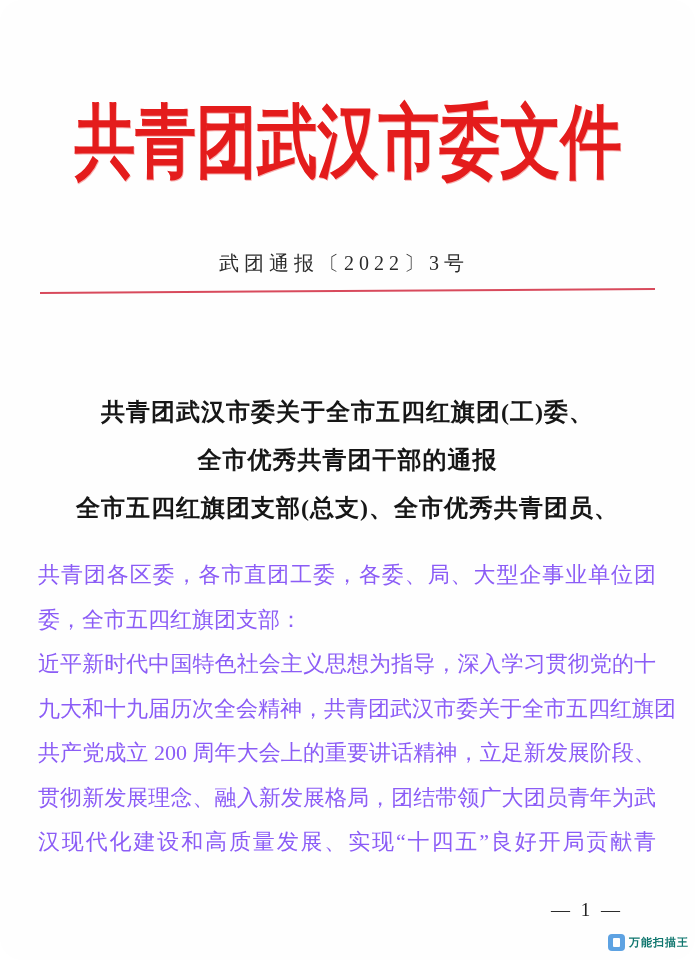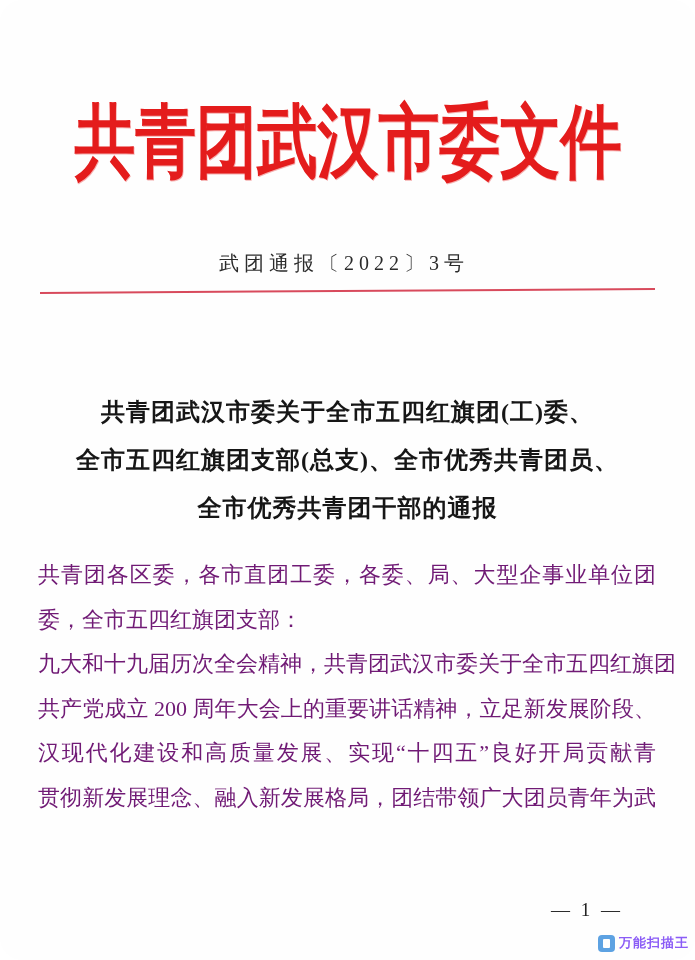--- a/index.html
+++ b/index.html
@@ -79,21 +79,21 @@
     letter-spacing: 1px;
   }
 
   
   .body-text {
     position: absolute;
     top: 553px;
     left: 38px;
     width: 618px;
     font-size: 22px;
-    color: #701a75;
+    color: #8b5cf6;
   }
   .line {
     height: 44.5px;
     line-height: 44.5px;
     text-align: justify;
     text-align-last: justify;
     text-justify: inter-character;
     white-space: nowrap;
     overflow: visible;
   }
@@ -136,53 +136,54 @@
     content: "";
     position: absolute;
     left: 5px;
     right: 5px;
     top: 4px;
     bottom: 4px;
     background: #ffffff;
     border-radius: 1px;
   }
   .wm-text {
-    font-size: 13px;
+    font-size: 11px;
     font-weight: bold;
-    color: #8b5cf6;
+    color: #0f766e;
     letter-spacing: 1px;
     font-family: "Liberation Sans", "DejaVu Sans", sans-serif;
   }
 </style>
 </head>
 <body>
 
 <div class="page">
 
   <div class="banner">
     <span class="banner-inner">共青团武汉市委文件</span>
   </div>
 
   <div class="docnum">武团通报〔2022〕3号</div>
 
   <div class="redline"></div>
 
   <div class="doc-title">
     <div>共青团武汉市委关于全市五四红旗团(工)委、</div>
+    <div>全市优秀共青团干部的通报</div>
     <div>全市五四红旗团支部(总支)、全市优秀共青团员、</div>
-    <div>全市优秀共青团干部的通报</div>
   </div>
 
   <div class="body-text">
     <div class="line">共青团各区委，各市直团工委，各委、局、大型企事业单位团</div>
     <div class="line left">委，全市五四红旗团支部：</div>
+    <div class="line">近平新时代中国特色社会主义思想为指导，深入学习贯彻党的十</div>
     <div class="line">九大和十九届历次全会精神，共青团武汉市委关于全市五四红旗团</div>
     <div class="line">共产党成立 200 周年大会上的重要讲话精神，立足新发展阶段、</div>
+    <div class="line">贯彻新发展理念、融入新发展格局，团结带领广大团员青年为武</div>
     <div class="line">汉现代化建设和高质量发展、实现“十四五”良好开局贡献青</div>
-    <div class="line">贯彻新发展理念、融入新发展格局，团结带领广大团员青年为武</div>
   </div>
 
   <div class="page-number">— 1 —</div>
 
   <div class="watermark">
     <span class="wm-icon"></span>
     <span class="wm-text">万能扫描王</span>
   </div>
 
 </div>

